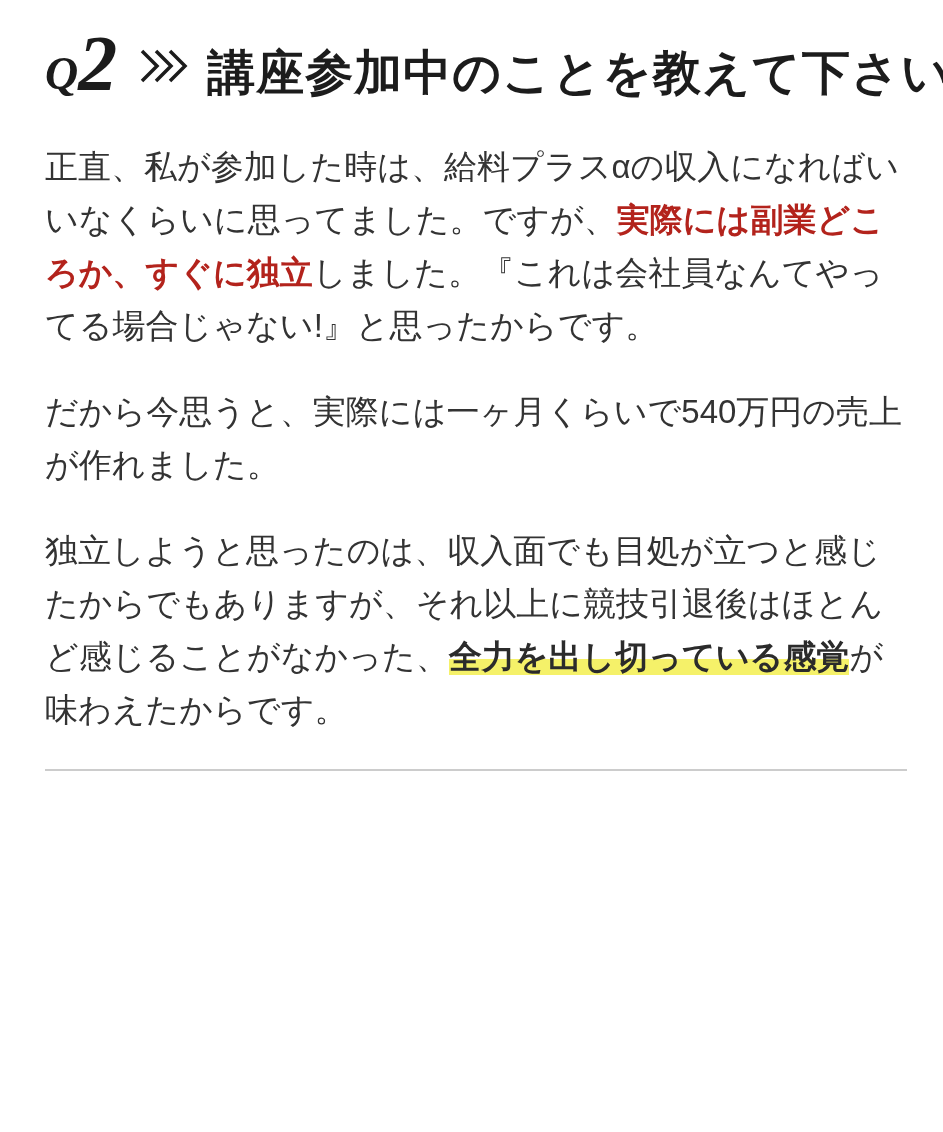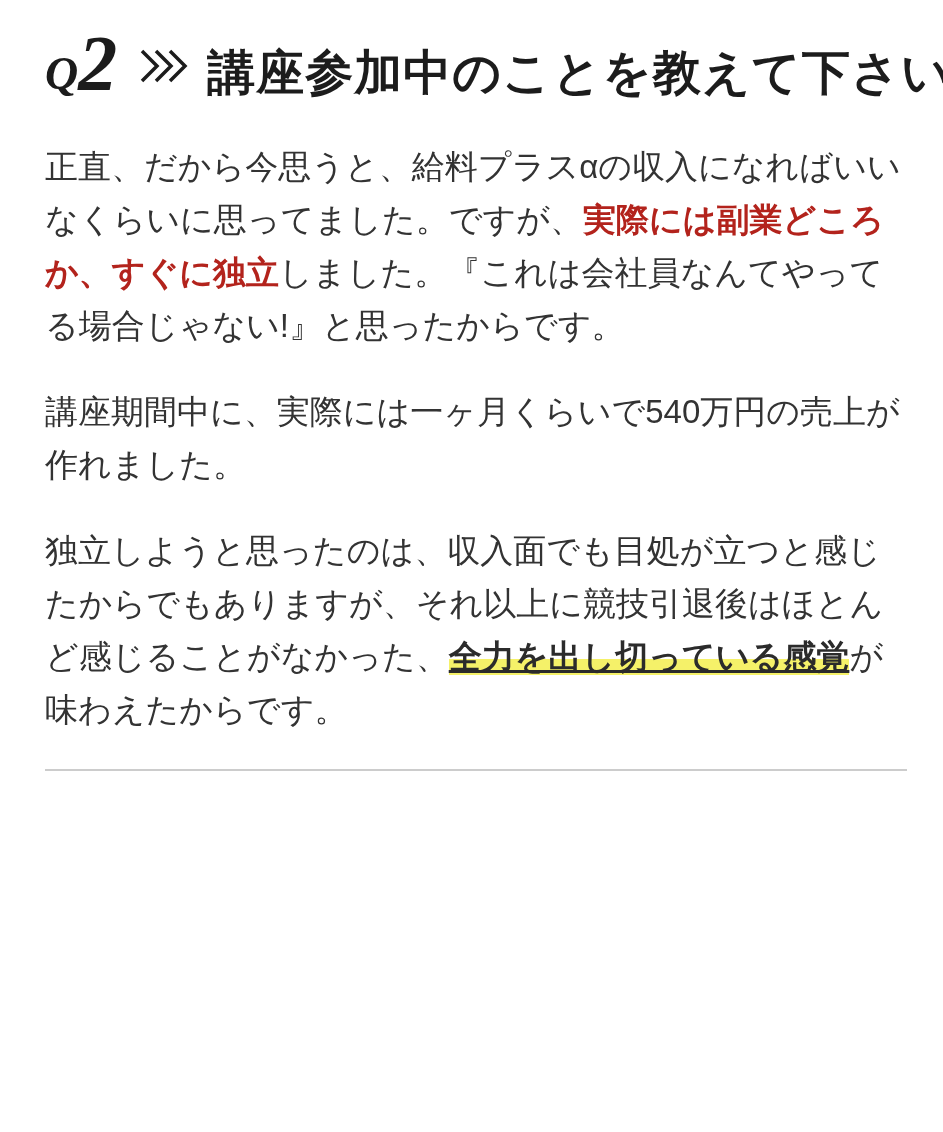--- a/index.html
+++ b/index.html
@@ -60,21 +60,20 @@
     letter-spacing: 0;
   }
   .seg-red-bold {
     color: #b3231c;
     font-weight: 700;
   }
   .seg-highlight {
     font-weight: 700;
     color: #2b2b2b;
     background: linear-gradient(transparent 58%, #f5f169 58%);
-    text-decoration: underline;
   }
   .seg-bold-underline {
     font-weight: 700;
     color: #2b2b2b;
     text-decoration: underline;
     text-decoration-thickness: 2px;
     text-underline-offset: 7px;
     text-decoration-color: #2b2b2b;
   }
   
@@ -99,25 +98,25 @@
         <polyline points="17,4 32,19 17,34" stroke="#1c1c1c" stroke-width="3.5" fill="none"></polyline>
         <polyline points="31,4 46,19 31,34" stroke="#1c1c1c" stroke-width="3.5" fill="none"></polyline>
       </svg>
     </span>
     <span class="heading-title">講座参加中のことを教えて下さい</span>
   </h2>
 
   <div class="body-text">
 
     <p>
-      <span>正直、だから今思うと、給料プラスαの収入になればいいなくらいに思ってました。ですが、</span><span class="seg-red-bold">実際には副業どころか、すぐに独立</span><span>しました。『これは会社員なんてやってる場合じゃない!』と思ったからです。</span>
+      <span>正直、私が参加した時は、給料プラスαの収入になればいいなくらいに思ってました。ですが、</span><span class="seg-red-bold">実際には副業どころか、すぐに独立</span><span>しました。『これは会社員なんてやってる場合じゃない!』と思ったからです。</span>
     </p>
 
     <p>
-      <span>講座期間中に、実際には一ヶ月くらいで540万円の売上が作れました。</span>
+      <span>だから今思うと、実際には一ヶ月くらいで540万円の売上が作れました。</span>
     </p>
 
     <p>
       <span>独立しようと思ったのは、収入面でも目処が立つと感じたからでもありますが、それ以上に競技引退後はほとんど感じることがなかった、</span><span class="seg-highlight">全力を出し切っている感覚</span><span>が味わえたからです。</span>
     </p>
 
 
   </div>
 
   <hr class="section-divider">

